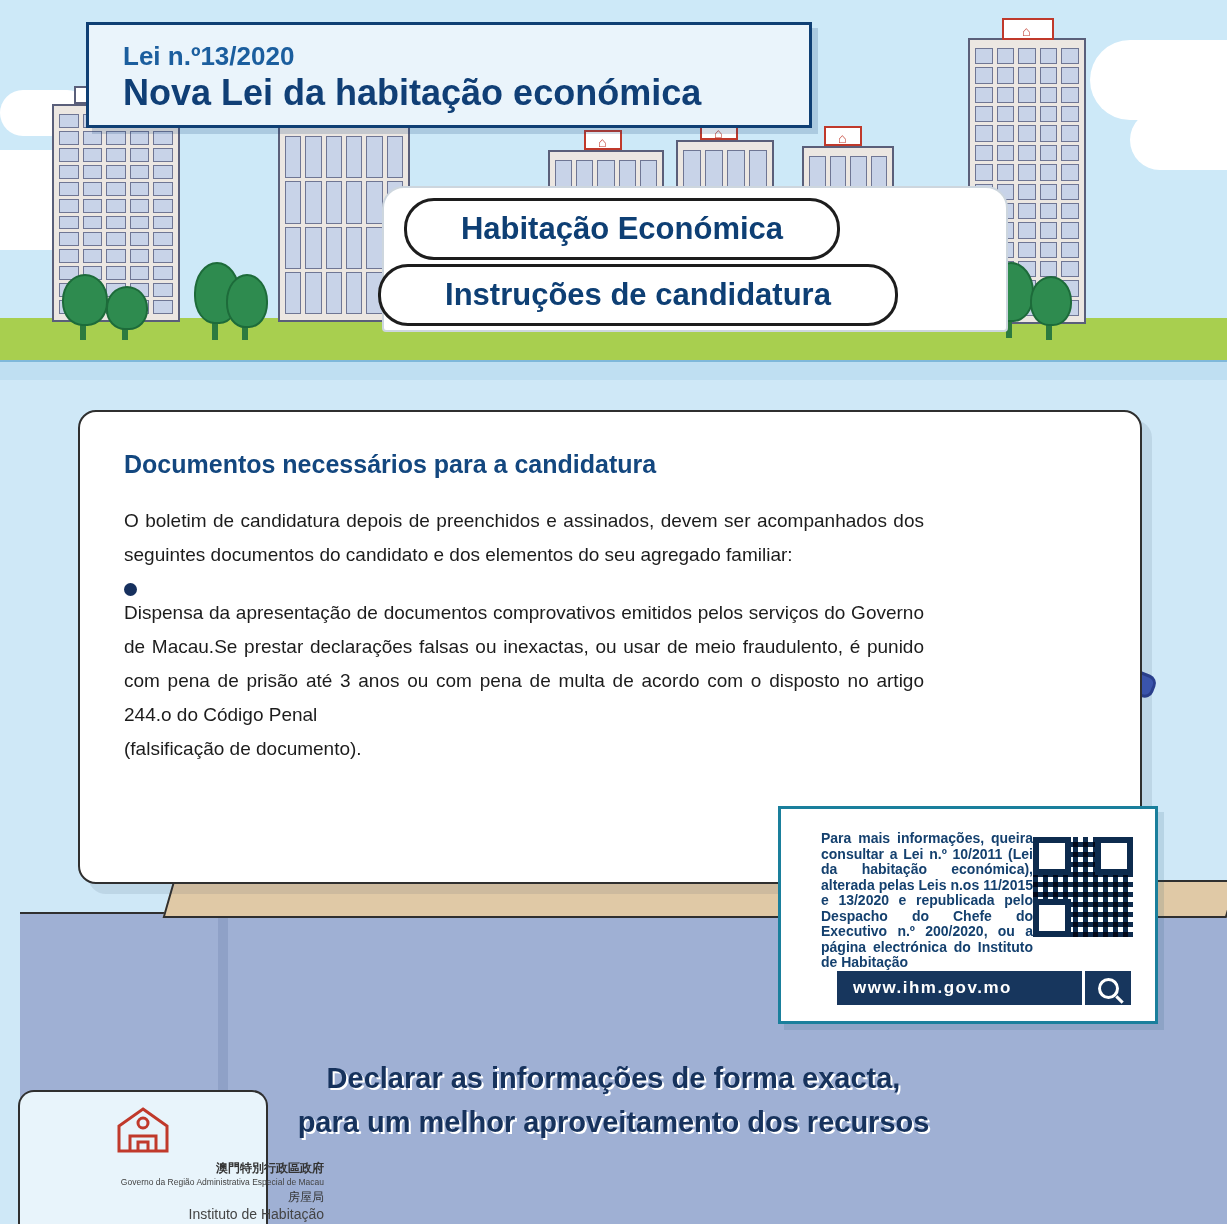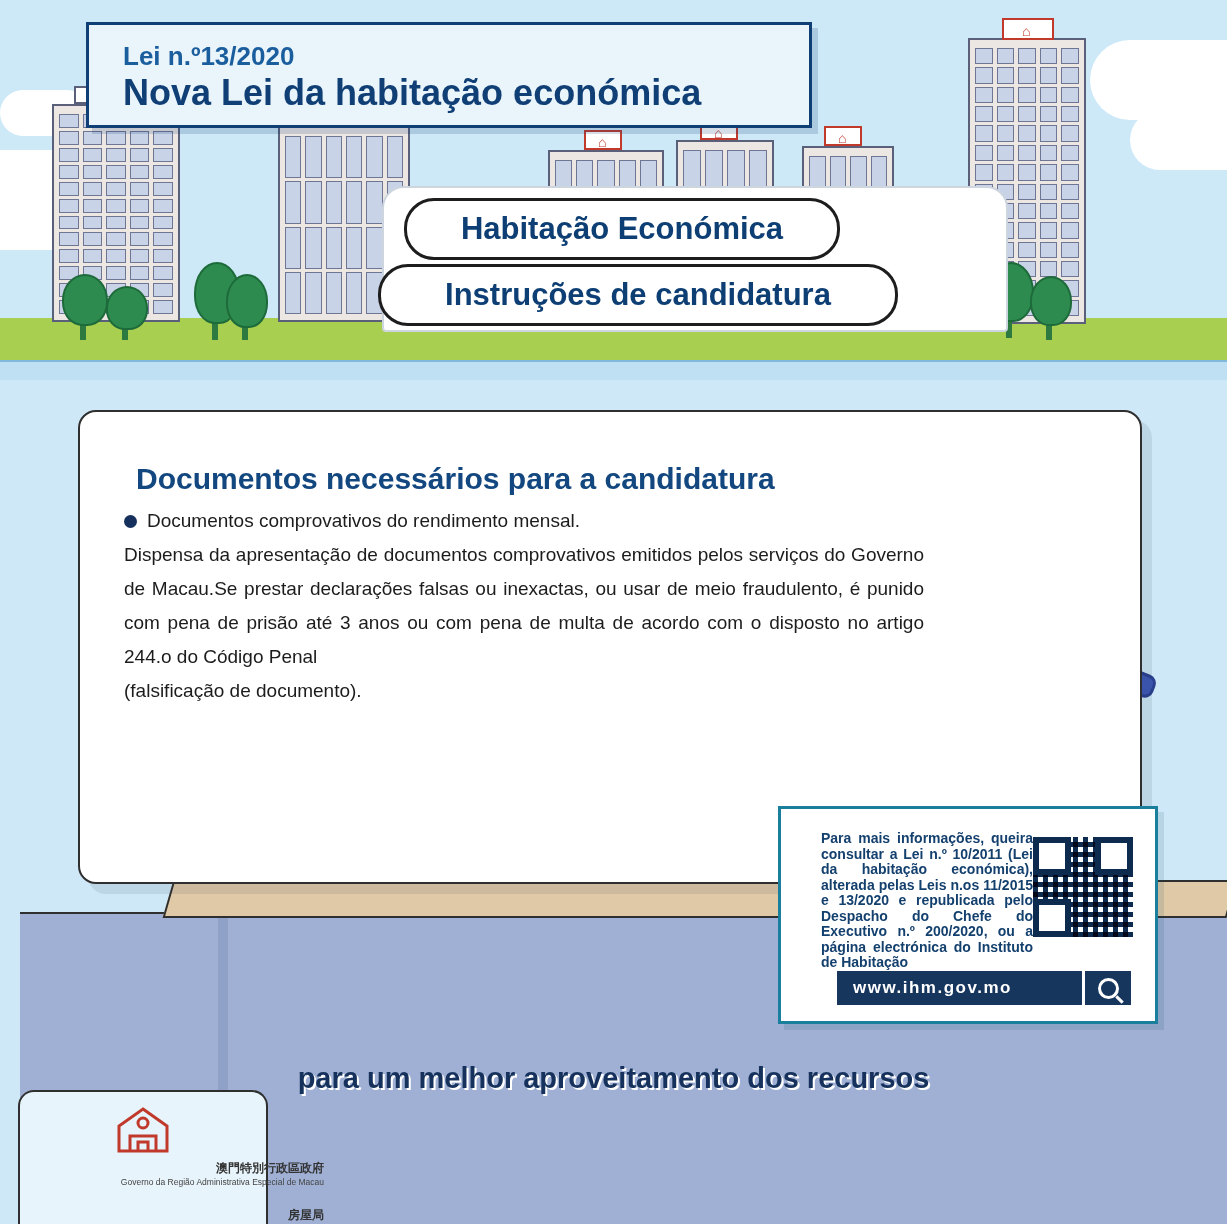--- a/index.html
+++ b/index.html
@@ -180,24 +180,24 @@
   .main-card {
     position: absolute;
     left: 78px; top: 410px;
     width: 1060px; height: 470px;
     background: #ffffff;
     border: 2px solid #2f2f2f;
     border-radius: 18px;
     box-shadow: 10px 10px 0 rgba(40,60,90,0.10);
   }
   .main-card h2 {
-    margin: 12px;
+    margin: 0;
     position: absolute;
     left: 44px; top: 38px;
-    font-size: 30px;
+    font-size: 25px;
     color: #13477f;
     font-weight: bold;
   }
   .card-body {
     position: absolute;
     left: 44px; top: 92px;
     width: 800px;
     font-size: 19px;
     color: #1c1c1c;
     line-height: 34px;
@@ -386,21 +386,21 @@
   .logo-lines {
     position: absolute;
     left: 0; top: 68px;
     width: 276px;
     text-align: right;
     color: #333;
     padding-left: 28px;
   }
   .logo-lines .cn1 { font-size: 12px; font-weight: bold; color: #333; }
   .logo-lines .pt1 { font-size: 8.5px; color: #444; margin-left: 12px; }
-  .logo-lines .cn2 { font-size: 12px; font-weight: bold; color: #333; margin-top: 20px;}
+  .logo-lines .cn2 { font-size: 12px; font-weight: normal; color: #333; margin-top: 2px;}
   .logo-lines .pt2 { font-size: 14px; color: #444; }
 </style>
 </head>
 <body>
 
 <div id="poster">
 
   <div class="sky">
     <div class="cloud c5"></div>
     <div class="cloud c1"></div>
@@ -689,23 +689,23 @@
     <div class="megaphone"></div>
     <div class="megaphone-body"></div>
     <div class="mline" style="left:-48px; top:114px; width:26px; transform:rotate(-30deg);"></div>
     <div class="mline" style="left:-54px; top:144px; width:28px;"></div>
     <div class="mline" style="left:-48px; top:174px; width:26px; transform:rotate(30deg);"></div>
   </div>
 
   <div class="main-card">
     <h2>Documentos necessários para a candidatura</h2>
     <div class="card-body">
+      <p class="just">O boletim de candidatura depois de preenchidos e assinados, devem ser acompanhados dos seguintes documentos do candidato e dos elementos do seu agregado familiar:</p>
       <div class="bullet-row">
         <span class="dot"></span>
-        <span>Documentos comprovativos do rendimento mensal.</span>
       </div>
       <p class="just">Dispensa da apresentação de documentos comprovativos emitidos pelos serviços do Governo de Macau.Se prestar declarações falsas ou inexactas, ou usar de meio fraudulento, é punido com pena de prisão até 3 anos ou com pena de multa de acordo com o disposto no artigo 244.o do Código Penal</p>
       <p>(falsificação de documento).</p>
     </div>
   </div>
 
   <div class="info-card">
     <div class="info-text">Para mais informações, queira consultar a Lei n.º 10/2011 (Lei da habitação económica), alterada pelas Leis n.os 11/2015 e 13/2020 e republicada pelo Despacho do Chefe do Executivo n.º 200/2020, ou a página electrónica do Instituto de Habitação</div>
     <div class="qr">
       <div class="qr-eye" style="left:0; top:0;"></div>
@@ -714,20 +714,21 @@
     </div>
     <div class="url-bar">
       <span class="u">www.ihm.gov.mo</span>
       <span class="sbtn">
         <span class="mag"></span>
       </span>
     </div>
   </div>
 
   <div class="slogan">
+    <div>Declarar as informações de forma exacta,</div>
     <div>para um melhor aproveitamento dos recursos</div>
   </div>
 
   <div class="logo-card">
     <svg class="logo-mark" viewBox="0 0 58 48">
       <path d="M29 3 L53 20 L53 45 L5 45 L5 20 Z" fill="none" stroke="#c0392b" stroke-width="3"></path>
       <path d="M16 45 L16 30 L42 30 L42 45" fill="none" stroke="#c0392b" stroke-width="3"></path>
       <circle cx="29" cy="17" r="5" fill="none" stroke="#c0392b" stroke-width="3"></circle>
       <path d="M24 45 L24 36 L34 36 L34 45" fill="none" stroke="#c0392b" stroke-width="3"></path>
     </svg>

